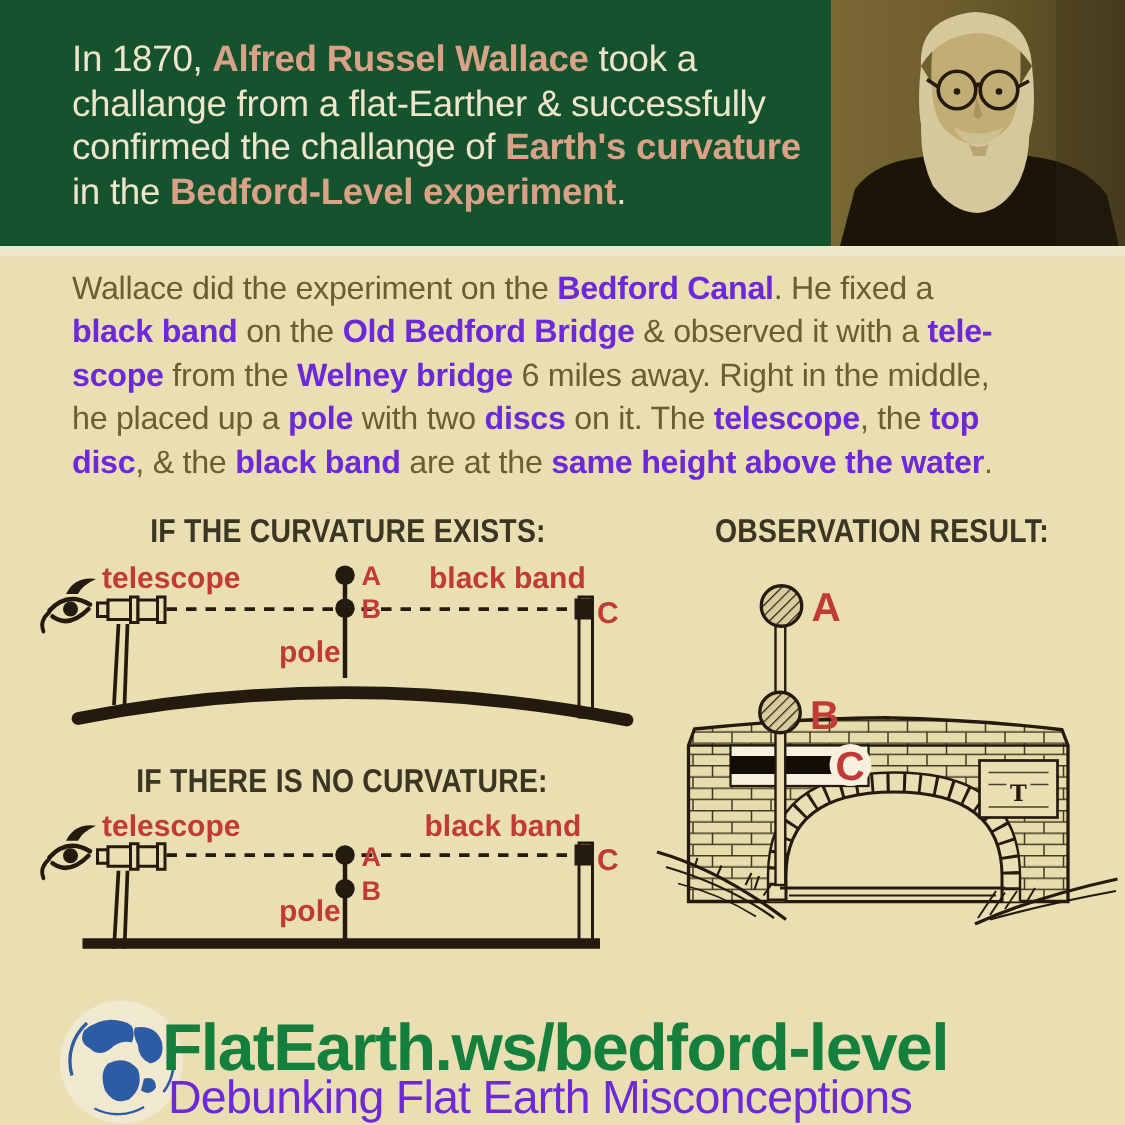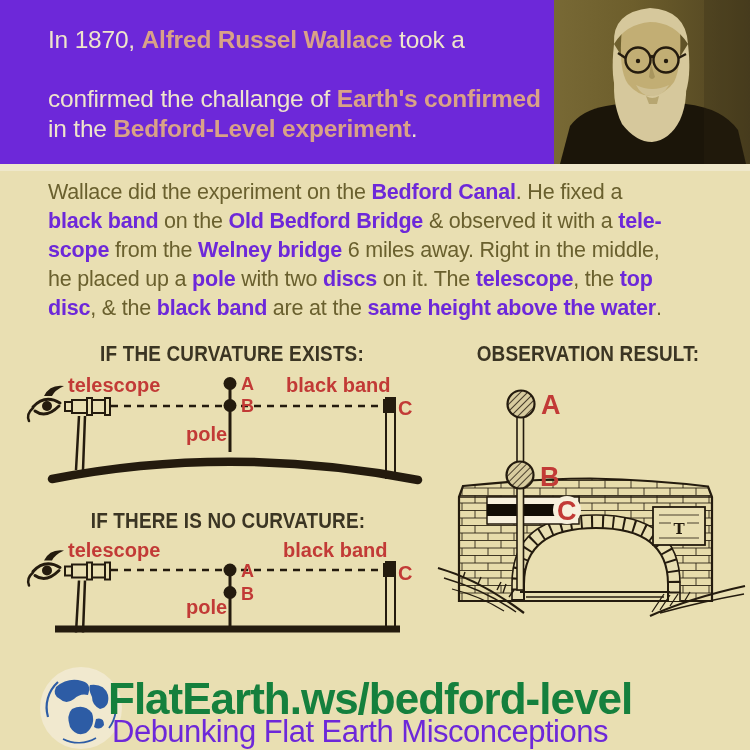--- a/index.html
+++ b/index.html
@@ -1,19 +1,19 @@
 <!DOCTYPE html>
 <html><head>
 <meta charset="utf-8">
 <style>
   html,body{margin:0;padding:0;background:#555;}
   .page{position:relative;width:750px;height:750px;overflow:hidden;background:#e9dfb2;
         font-family:"Liberation Sans",sans-serif;}
   
-  .header{position:absolute;left:0;top:0;width:750px;height:164px;background:#6d28d9;}
+  .header{position:absolute;left:0;top:0;width:750px;height:164px;background:#14532d;}
   .header-strip{position:absolute;left:0;top:164px;width:750px;height:7px;background:#efe8cb;}
   .intro{position:absolute;left:48px;top:25px;width:530px;margin:0;
          font-size:24.5px;line-height:29.5px;color:#efe5cb;font-weight:500;letter-spacing:-0.2px;}
   .intro .accent{color:#d9a287;font-weight:bold;}
   .portrait{position:absolute;right:0;top:0;}
   
   .desc{position:absolute;left:48px;top:178px;width:680px;margin:0;
         font-size:21.5px;line-height:29px;color:#6a602e;letter-spacing:-0.2px;}
   .desc .bold{font-weight:bold;color:#6d28d9;}
   
@@ -34,21 +34,21 @@
         color:#15803d;letter-spacing:-1px;}
   .tagline{position:absolute;left:112px;top:714px;margin:0;font-size:31px;
         color:#6d28d9;letter-spacing:-0.5px;}
 </style>
 </head>
 <body>
 
 <div class="page">
 
   <header class="header">
-    <p class="intro"><span>In 1870, </span><span class="accent">Alfred Russel Wallace</span><span> took a</span><br><br><span>confirmed the challange of </span><span class="accent">Earth's confirmed</span><br><span>in the </span><span class="accent">Bedford-Level experiment</span><span>.</span></p>
+    <p class="intro"><span>In 1870, </span><span class="accent">Alfred Russel Wallace</span><span> took a</span><br><span>challange from a flat-Earther &amp; successfully</span><br><span>confirmed the challange of </span><span class="accent">Earth's curvature</span><br><span>in the </span><span class="accent">Bedford-Level experiment</span><span>.</span></p>
 
     <svg class="portrait" width="196" height="164" viewBox="0 0 196 164">
       <defs>
         <linearGradient id="pbg" x1="0" y1="0" x2="1" y2="0">
           <stop offset="0" stop-color="#786935"></stop>
           <stop offset="0.4" stop-color="#6d5e2c"></stop>
           <stop offset="1" stop-color="#4e4220"></stop>
         </linearGradient>
       </defs>
       <rect x="0" y="0" width="196" height="164" fill="url(#pbg)"></rect>

